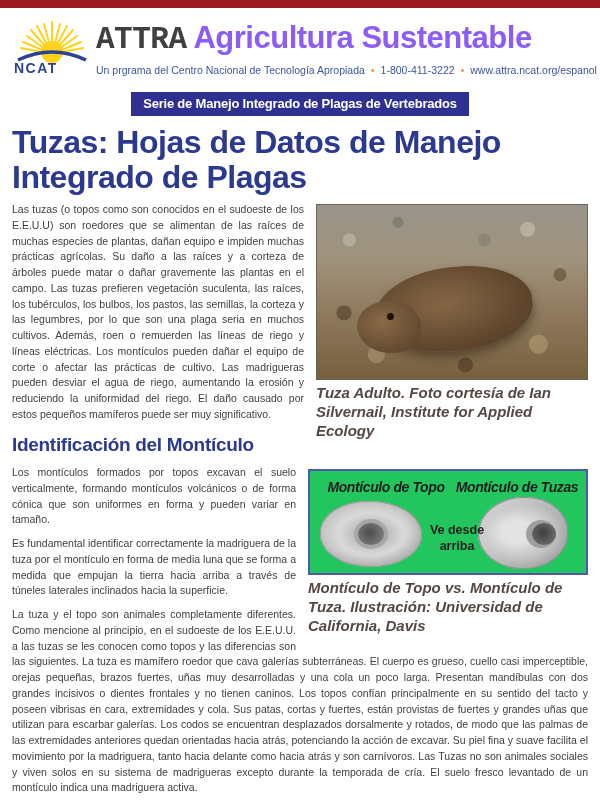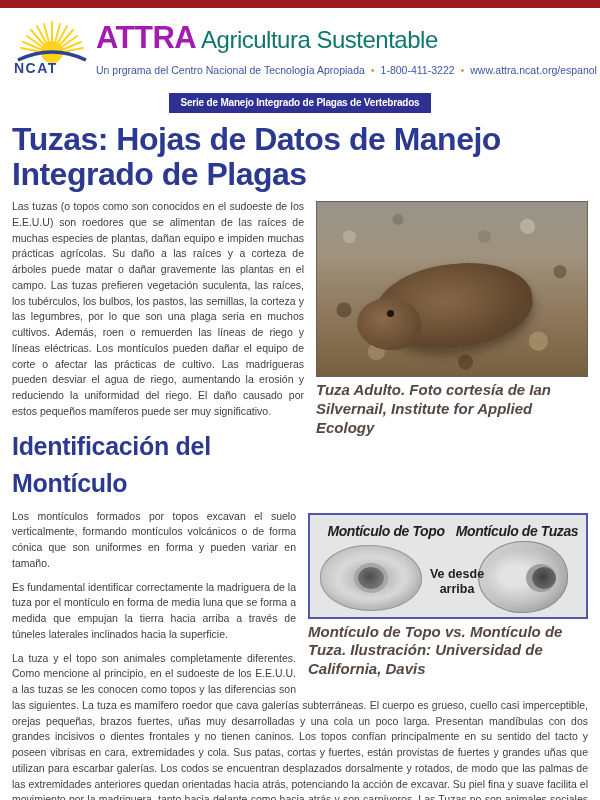--- a/index.html
+++ b/index.html
@@ -10,44 +10,44 @@
     color: #3e3e3e;
   }
   .top-bar { height: 8px; background: #9d1c20; }
 
   
   .header { position: relative; height: 80px; }
   .logo { position: absolute; left: 14px; top: 8px; width: 76px; height: 68px; }
   .logo svg { display: block; margin: 0 auto; }
   .logo-text { font-size: 14px; font-weight: bold; color: #2b4390; letter-spacing: 1.5px; margin-top: -4px; }
   .brand-line { position: absolute; left: 96px; top: 12px; width: 496px; white-space: nowrap; }
-  .brand { font-size: 31px; font-weight: 900; color: #a21caf; letter-spacing: -0.5px; }
-  .brand-suffix { font-size: 24px; font-weight: 400; color: #0f766e; letter-spacing: -0.5px; }
+  .brand { font-size: 31px; font-weight: 900; color: #404040; letter-spacing: -0.5px; font-family: Liberation Mono, monospace; }
+  .brand-suffix { font-size: 31px; font-weight: 700; color: #8b5cf6; letter-spacing: -0.5px; }
   .tagline { position: absolute; left: 96px; top: 56px; width: 572px; font-size: 10.5px; color: #3c55a4; white-space: nowrap; }
   .tagline .dot { color: #ef8f2d; font-size: 11px; padding: 0 3px; }
 
   
   .banner-row { text-align: center; margin-top: 4px; }
   .banner {
     display: inline-block; background: #2e3192; color: #ffffff;
-    font-size: 10px; font-weight: bold; letter-spacing: -0.2px;
+    font-size: 13px; font-weight: bold; letter-spacing: -0.2px;
     padding: 4px 12px 5px;
   }
 
   
   .page-title {
     margin: 9px 12px 6px; font-size: 32px; line-height: 1.08;
     font-weight: 800; color: #2b3990; letter-spacing: -0.5px;
   }
 
   
   .content { padding: 2px 12px 0; font-size: 10.5px; line-height: 1.5; text-align: justify; }
   .content p { margin-bottom: 8px; }
   h2.section-heading {
-    font-size: 25px; font-weight: 800; color: #2b3990;
+    font-size: 19px; font-weight: 800; color: #2b3990;
     margin: 4px 0 6px; text-align: left; letter-spacing: -0.3px;
   }
   h2.clear { clear: both; }
 
   .caption {
     font-size: 15px; font-weight: bold; font-style: italic;
     color: #554842; line-height: 1.25; text-align: left; margin-top: 4px;
   }
 
   
@@ -81,21 +81,21 @@
   }
   .gopher-head {
     position: absolute; left: 40px; top: 96px; width: 64px; height: 52px;
     border-radius: 50% 50% 46% 54%;
     background: radial-gradient(ellipse at 40% 40%, #8a6a48, #5e462d 80%);
   }
   .gopher-eye { position: absolute; left: 70px; top: 108px; width: 7px; height: 7px; border-radius: 50%; background: #1c130b; }
 
   
   .diagram-figure { float: right; clear: right; width: 280px; margin: 4px 0 6px 12px; }
-  .diagram-box { position: relative; height: 106px; border: 2px solid #5058a8; background: #e5e5e5; }
+  .diagram-box { position: relative; height: 106px; border: 2px solid #5058a8; background: #22c55e; }
   .diagram-label {
     position: absolute; top: 6px; font-size: 14px; font-weight: bold; font-style: italic;
     color: #1f1f1f; text-align: center; white-space: nowrap; letter-spacing: -0.4px;
   }
   .label-left { left: 12px; width: 128px; }
   .label-right { right: 2px; width: 134px; }
   .mound { position: absolute; }
   .mound-topo {
     left: 10px; top: 30px; width: 102px; height: 66px;
     border-radius: 48% 52% 50% 50%;

